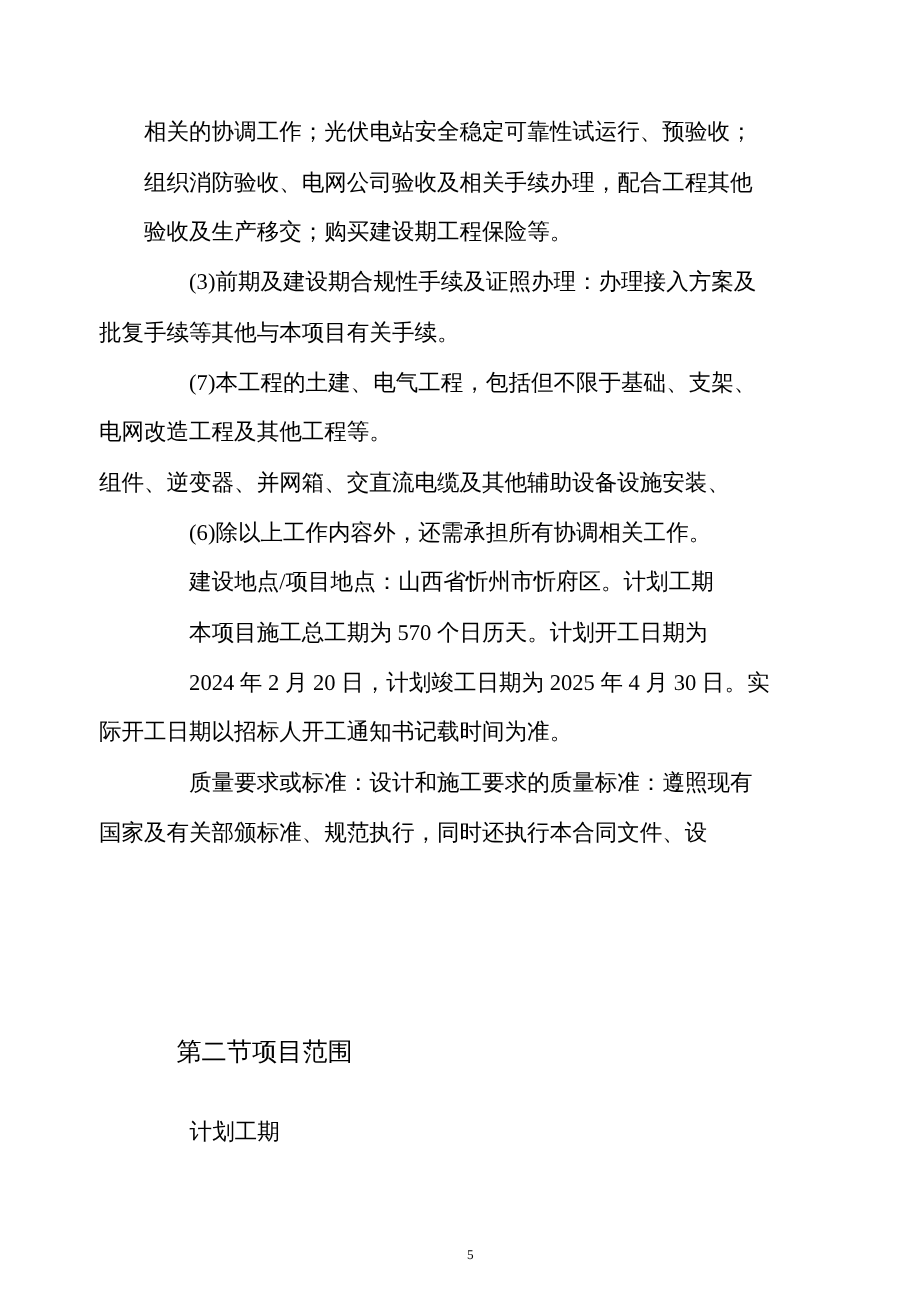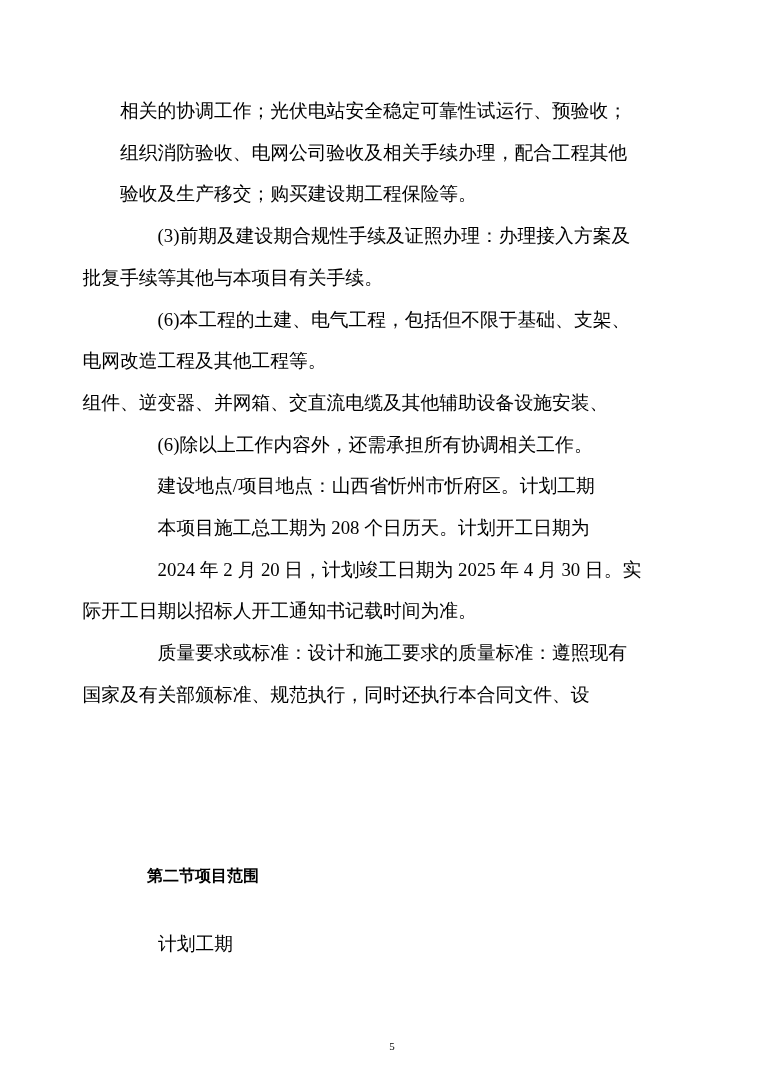--- a/index.html
+++ b/index.html
@@ -41,22 +41,22 @@
       text-indent: 37.6px;
     }
     .line {
       display: block;
       white-space: nowrap;
     }
     .section-heading {
       position: absolute;
       left: 147px;
       top: 861px;
-      font-size: 16px;
-      font-weight: bold;
+      font-size: 21px;
+      font-weight: normal;
       line-height: 30px;
       white-space: nowrap;
     }
     .sub-heading {
       position: absolute;
       left: 158px;
       top: 930px;
       font-size: 18.8px;
       line-height: 28px;
       white-space: nowrap;
@@ -81,32 +81,32 @@
     <p class="para">
       <span class="line">相关的协调工作；光伏电站安全稳定可靠性试运行、预验收；</span>
       <span class="line">组织消防验收、电网公司验收及相关手续办理，配合工程其他</span>
       <span class="line">验收及生产移交；购买建设期工程保险等。</span>
     </p>
     <p class="para indent">
       <span class="line">(3)前期及建设期合规性手续及证照办理：办理接入方案及</span>
       <span class="line" style="text-indent:-37.6px">批复手续等其他与本项目有关手续。</span>
     </p>
     <p class="para indent">
-      <span class="line">(6)本工程的土建、电气工程，包括但不限于基础、支架、</span>
+      <span class="line">(7)本工程的土建、电气工程，包括但不限于基础、支架、</span>
       <span class="line" style="text-indent:-37.6px">电网改造工程及其他工程等。</span>
       <span class="line" style="text-indent:-37.6px">组件、逆变器、并网箱、交直流电缆及其他辅助设备设施安装、</span>
     </p>
     <p class="para indent">
       <span class="line">(6)除以上工作内容外，还需承担所有协调相关工作。</span>
     </p>
     <p class="para indent">
       <span class="line">建设地点/项目地点：山西省忻州市忻府区。计划工期</span>
     </p>
     <p class="para indent">
-      <span class="line">本项目施工总工期为 208 个日历天。计划开工日期为</span>
+      <span class="line">本项目施工总工期为 570 个日历天。计划开工日期为</span>
     </p>
     <p class="para indent">
       <span class="line">2024 年 2 月 20 日，计划竣工日期为 2025 年 4 月 30 日。实</span>
       <span class="line" style="text-indent:-37.6px">际开工日期以招标人开工通知书记载时间为准。</span>
     </p>
     <p class="para indent">
       <span class="line">质量要求或标准：设计和施工要求的质量标准：遵照现有</span>
       <span class="line" style="text-indent:-37.6px">国家及有关部颁标准、规范执行，同时还执行本合同文件、设</span>
     </p>
   </div>

